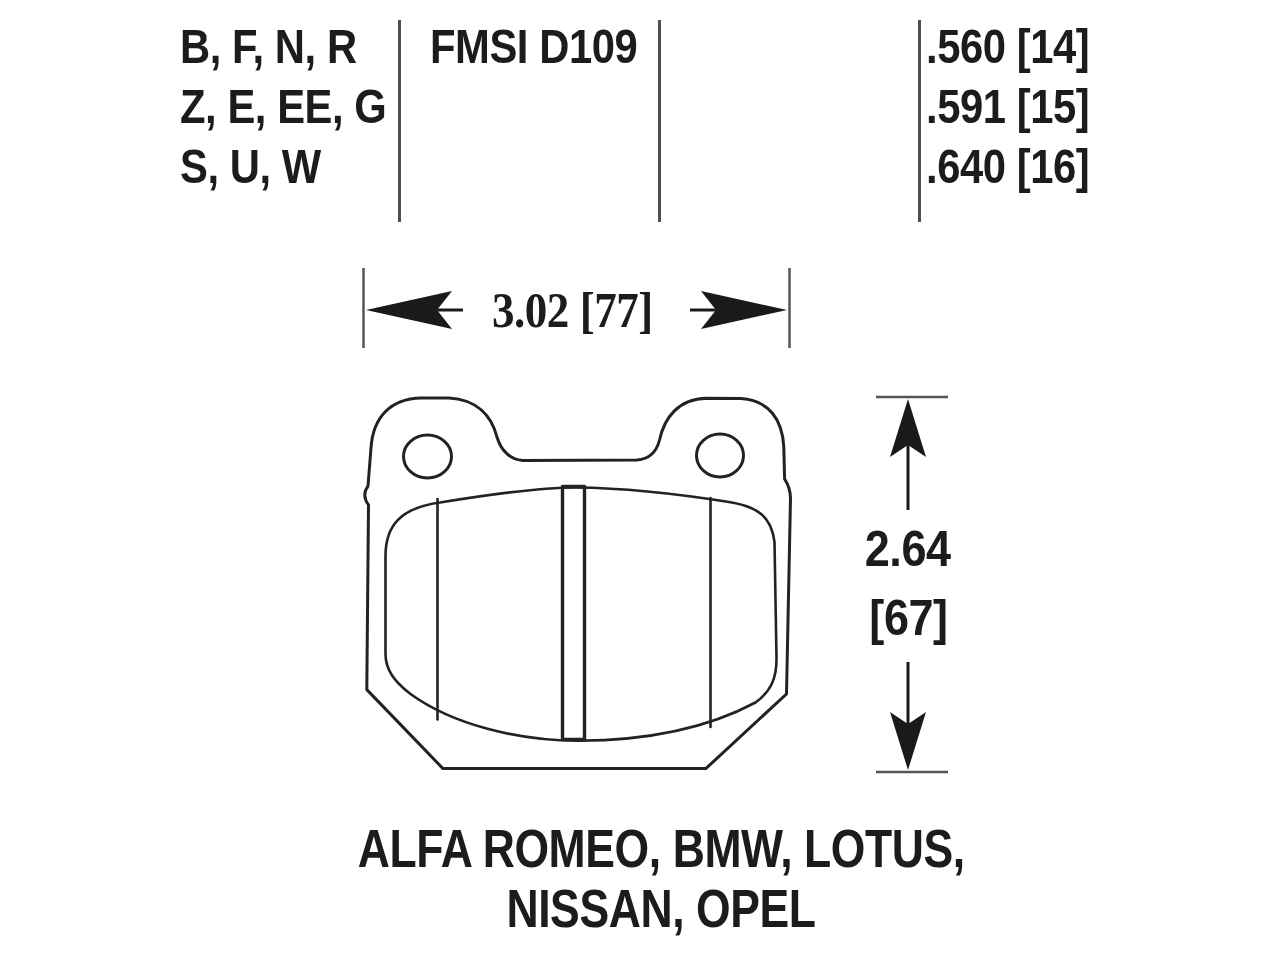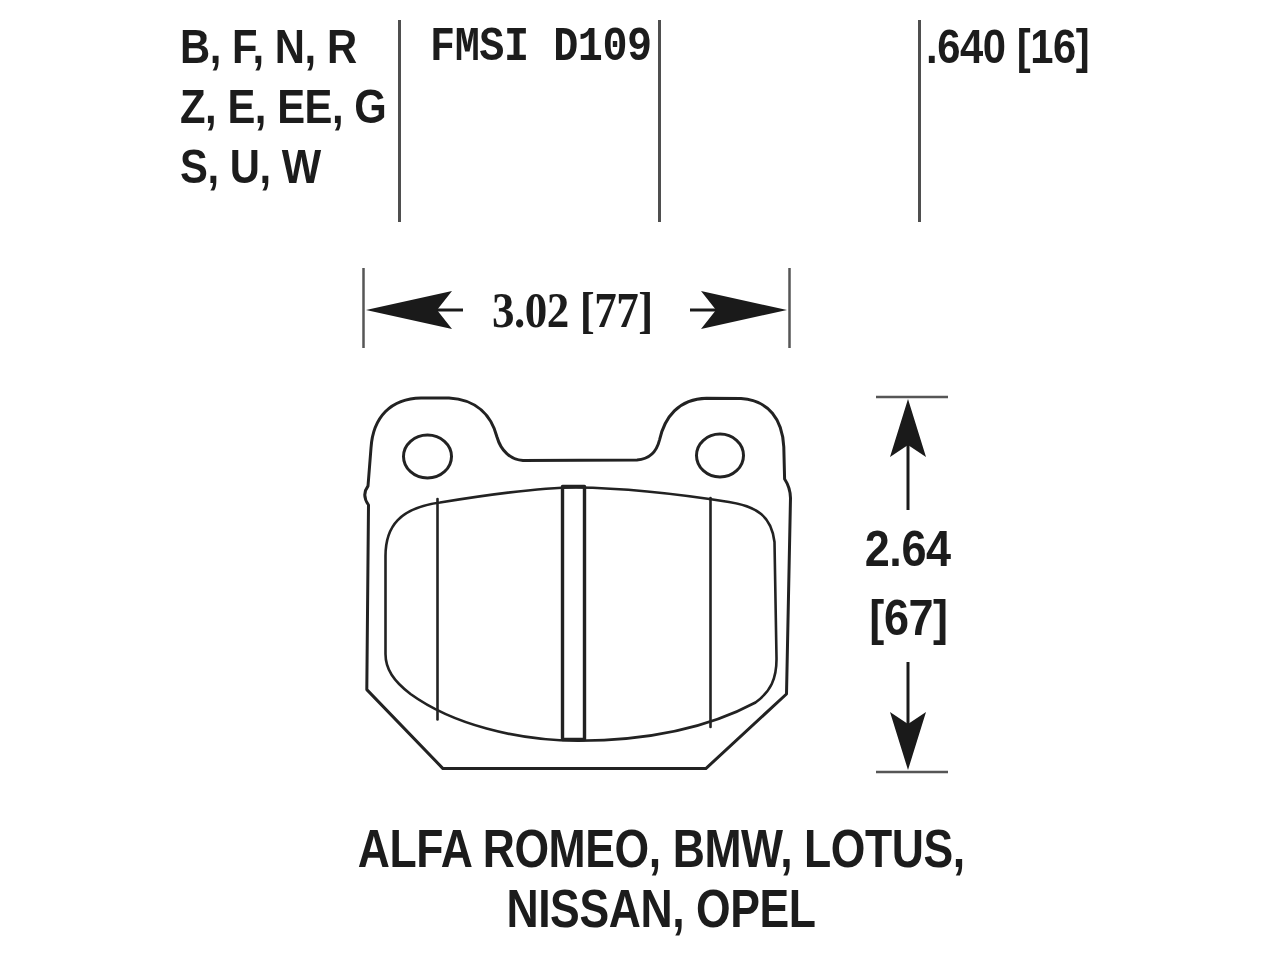--- a/index.html
+++ b/index.html
@@ -30,28 +30,30 @@
 <body>
 
 <div class="abs spec-col" style="left:180px;">
   <div class="row"><span class="cond">B, F, N, R</span></div>
   <div class="row"><span class="cond">Z, E, EE, G</span></div>
   <div class="row"><span class="cond">S, U, W</span></div>
 </div>
 
 <div class="abs divider" style="left:398px;"></div>
 
-<div class="abs spec-col" style="left:430px;font-family:Liberation Mono, monospace;">
+<div class="abs spec-col" style="left:430px;">
   <div class="row"><span class="cond">FMSI D109</span></div>
 </div>
 
 <div class="abs divider" style="left:658px;"></div>
 <div class="abs divider" style="left:918px;"></div>
 
 <div class="abs spec-col" style="left:926px;">
+  <div class="row"><span class="cond">.560 [14]</span></div>
+  <div class="row"><span class="cond">.591 [15]</span></div>
   <div class="row"><span class="cond">.640 [16]</span></div>
 </div>
 
 <svg width="1280" height="960" viewBox="0 0 1280 960">
   <g fill="none" stroke="#222222" stroke-width="3" stroke-linejoin="round" stroke-linecap="round">
 
     <path d="
       M 368.5 505
       C 363.5 498 363.5 492 368 486
       L 371 448

